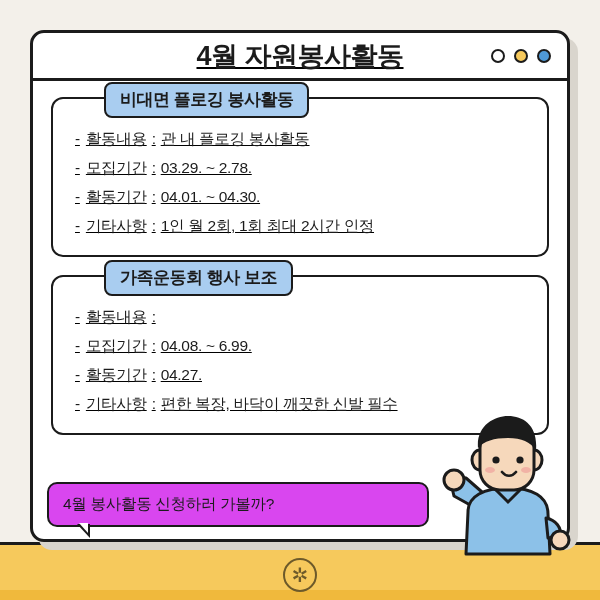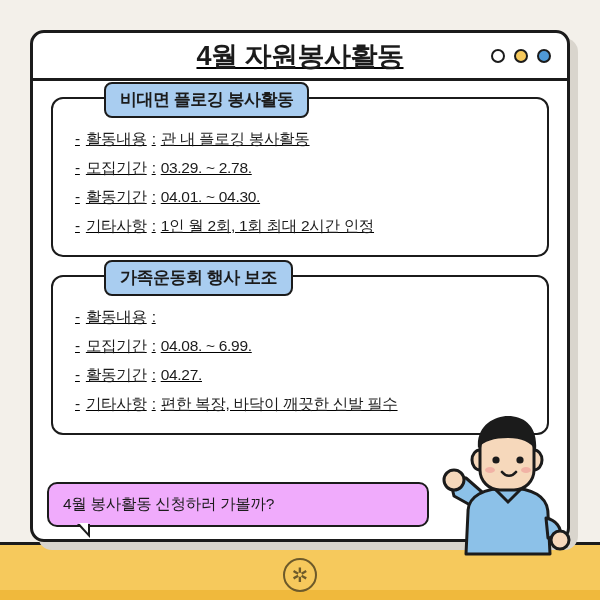--- a/index.html
+++ b/index.html
@@ -127,21 +127,21 @@
   }
   .row .label { white-space: nowrap; }
   .row .sep { margin: 0 5px; }
   .row .value { }
 
   
   #speech-bubble {
     position: absolute;
     left: 14px; bottom: 12px;
     width: 382px;
-    background: #f0abfc;
+    background: #d946ef;
     border: 2.5px solid #1b1b1b;
     border-radius: 10px;
     padding: 10px 14px;
     font-size: 15.5px;
     color: #1b1b1b;
     letter-spacing: -0.3px;
   }
   #speech-tail, #speech-tail-inner {
     position: absolute;
     width: 0; height: 0;

